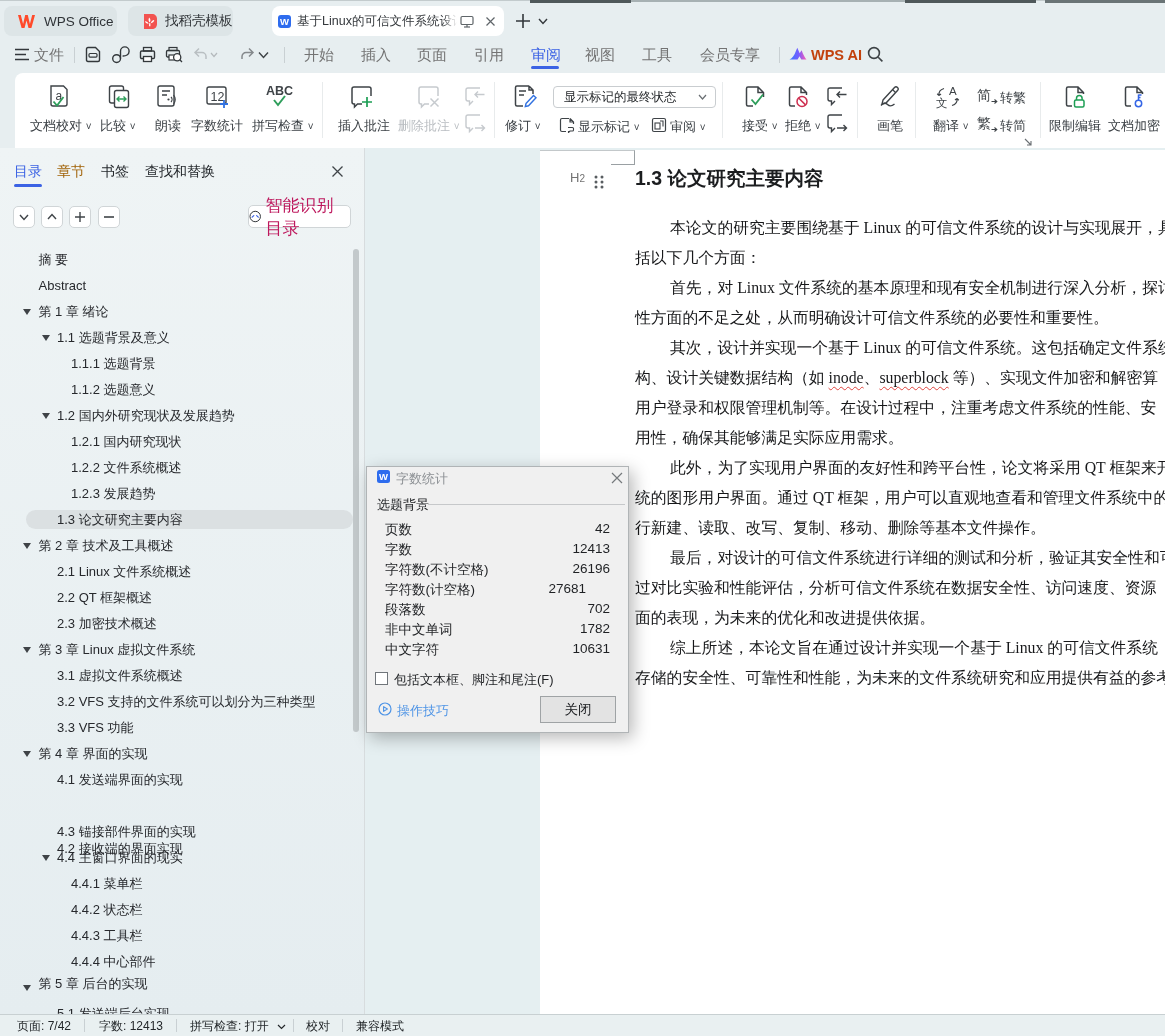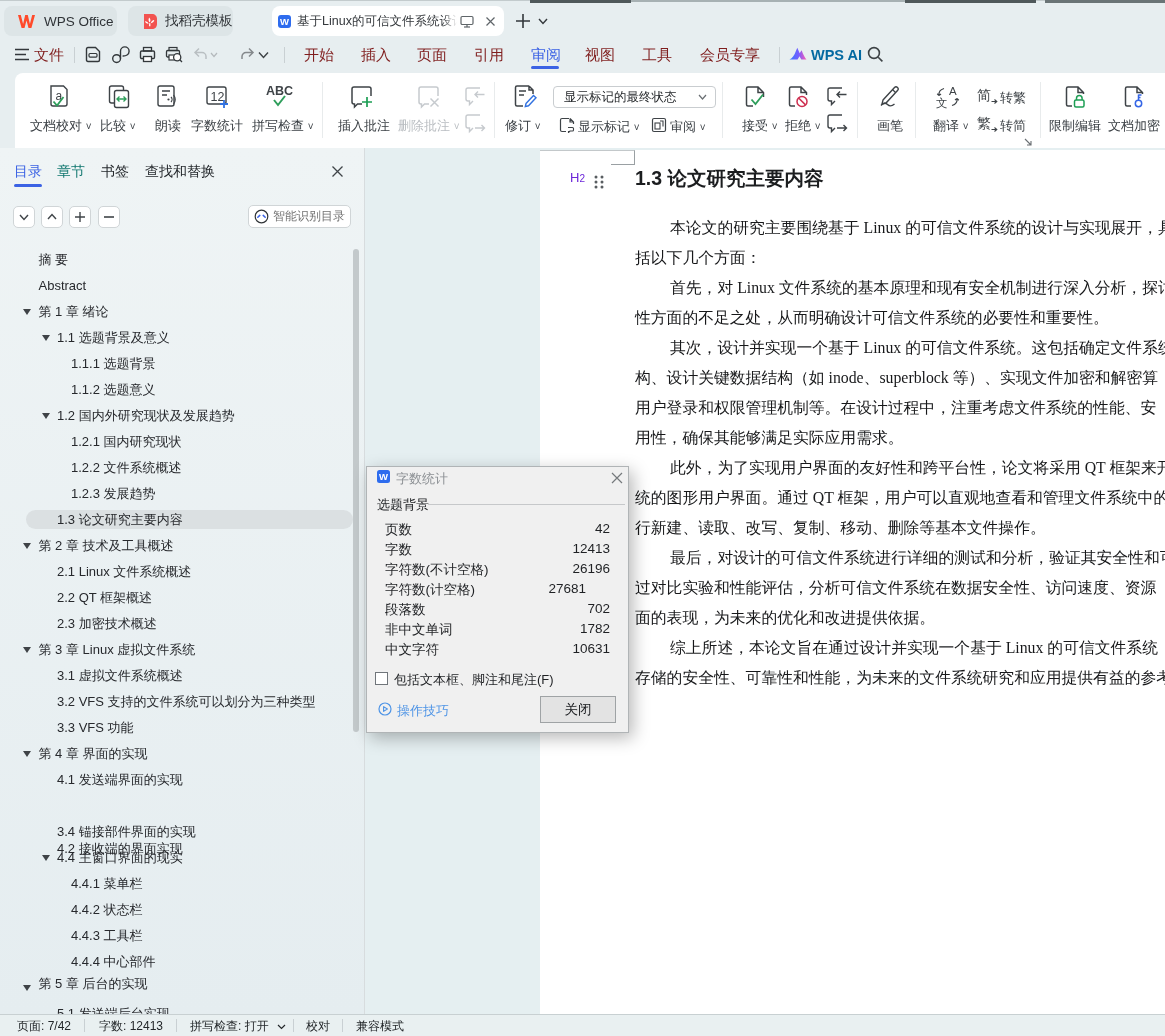--- a/index.html
+++ b/index.html
@@ -1,29 +1,29 @@
 <!DOCTYPE html>
 <html><head><meta charset="utf-8">
 <style>
 html,body{margin:0;padding:0}
 body{width:1165px;height:1036px;overflow:hidden;font-family:"Liberation Sans",sans-serif;background:#e7eef0;position:relative}
 .abs{position:absolute}
 .tab{position:absolute;top:6px;height:30px;border-radius:8px;background:#dde5e7;display:flex;align-items:center}
-.mi{position:absolute;top:44px;height:22px;line-height:22px;font-size:15px;color:#7f1d1d}
+.mi{position:absolute;top:44px;height:22px;line-height:22px;font-size:15px;color:#737373}
 .vdiv{position:absolute;width:1px;background:#c9d0d3}
 .rlab{position:absolute;font-size:13px;color:#3b4045;white-space:nowrap;height:16px;line-height:16px}
 .ricon{position:absolute;width:26px;height:26px}
 .gdis{color:#b9bdc1}
 svg{display:block}
 .toc{position:absolute;font-size:13px;color:#27292d;white-space:nowrap;height:26px;line-height:26px}
 .tri{position:absolute;width:0;height:0;border-left:4.5px solid transparent;border-right:4.5px solid transparent;border-top:6px solid #3f4347}
 .dl{position:absolute;font-size:13.5px;color:#1f2124;white-space:nowrap}
 .dv{position:absolute;font-size:13.5px;color:#1f2124;text-align:right;width:80px}
 .lat{font-family:"Liberation Serif",serif}
-.wavy{text-decoration-style:wavy;text-decoration-color:#e0443e;text-decoration-thickness:1px;text-underline-offset:3px}
+.wavy{text-decoration:underline;text-decoration-style:wavy;text-decoration-color:#e0443e;text-decoration-thickness:1px;text-underline-offset:3px}
 .bl{position:absolute;white-space:nowrap;font-family:"Liberation Serif",serif;font-size:15.8px;color:#17181a;height:30px;line-height:30px;overflow:visible}
 </style></head>
 <body>
 
 <div class="abs" style="left:0;top:0;width:1165px;height:1px;background:#c3cbcd"></div>
 <div class="abs" style="left:530px;top:0;width:101px;height:3px;background:#4f585a"></div>
 <div class="abs" style="left:631px;top:0;width:274px;height:2px;background:#a7b1b3"></div>
 <div class="abs" style="left:905px;top:0;width:131px;height:3px;background:#4f585a"></div>
 <div class="abs" style="left:1045px;top:0;width:120px;height:3px;background:#6a7476"></div>
 
@@ -80,21 +80,21 @@
 <svg class="abs" style="left:789px;top:47px" width="18" height="15" viewBox="0 0 18 15">
     <defs>
       <linearGradient id="ai" x1="0" y1="0" x2="1" y2="0">
         <stop offset="0" stop-color="#2f7bff"></stop>
         <stop offset=".55" stop-color="#7a5cff"></stop>
         <stop offset="1" stop-color="#ff5db1"></stop>
       </linearGradient>
     </defs>
     <path d="M0.5 12.5 C3.5 11 5.5 8 6.8 4.2 L8.3 0.8 L10.7 6.2 L12.6 3.2 L14 6.8 C15 9 16 10.8 17.5 12.5 L12.3 12.5 L10.5 9.2 L8.6 12.5 Z" fill="url(#ai)"></path>
   </svg>
-<div class="mi" style="left:811px;font-weight:600;color:#0369a1;font-size:14.5px">WPS AI</div>
+<div class="mi" style="left:811px;font-weight:600;color:#c2410c;font-size:14.5px">WPS AI</div>
 <svg class="abs" style="left:867px;top:46px" width="17" height="17" viewBox="0 0 17 17">
     <circle cx="7" cy="7" r="5.4" fill="none" stroke="#3d4245" stroke-width="1.6"></circle>
     <path d="M11.2 11.2 L15.4 15.4" stroke="#3d4245" stroke-width="1.6"></path>
   </svg>
 
 <svg class="abs" style="left:85px;top:46px" width="16" height="17" viewBox="0 0 16 17">
     <path d="M3 1.5 H10.5 L14.5 5.5 V14 Q14.5 15.5 13 15.5 H3 Q1.5 15.5 1.5 14 V3 Q1.5 1.5 3 1.5 Z" fill="none" stroke="#33383b" stroke-width="1.4"></path>
     <rect x="4" y="7.5" width="8" height="3.6" rx="1" fill="none" stroke="#33383b" stroke-width="1.2"></rect>
   </svg>
 <svg class="abs" style="left:111px;top:45px" width="19" height="19" viewBox="0 0 19 19">
@@ -268,21 +268,21 @@
       <circle cx="17.5" cy="19.5" r="3.2" fill="#fff" stroke="#3465e6" stroke-width="1.5"></circle>
       <path d="M17.5 16.3 V10.5 M17.5 11 H20.5 M17.5 13.5 H19.5" stroke="#3465e6" stroke-width="1.5"></path>
     </svg>
 <div class="rlab" style="left:1108px;top:118px">文档加密</div>
 </div>
 
 <div class="abs" style="left:0;top:148px;width:364px;height:866px;background:linear-gradient(180deg,#eff4f5,#e5edf0);border-right:1px solid #d7dcde"></div>
 <div id="sidebar">
 <div class="abs" style="left:14px;top:163px;font-size:14px;color:#3b62e4;font-weight:500">目录</div>
 <div class="abs" style="left:14px;top:184px;width:28px;height:3px;border-radius:2px;background:#3b62e4"></div>
-<div class="abs" style="left:57px;top:163px;font-size:14px;color:#0f766e">章节</div>
+<div class="abs" style="left:57px;top:163px;font-size:14px;color:#a16207">章节</div>
 <div class="abs" style="left:101px;top:163px;font-size:14px;color:#24282c">书签</div>
 <div class="abs" style="left:145px;top:163px;font-size:14px;color:#24282c">查找和替换</div>
 <svg class="abs" style="left:331px;top:165px" width="13" height="13" viewBox="0 0 13 13">
       <path d="M1.5 1.5 L11.5 11.5 M11.5 1.5 L1.5 11.5" stroke="#3f4448" stroke-width="1.3"></path>
     </svg>
 <div class="abs" style="left:13px;top:206px;width:22px;height:22px;background:#fff;border:1px solid #d0d5d7;border-radius:5px;box-sizing:border-box"></div>
 <svg class="abs" style="left:19px;top:214px" width="10" height="7" viewBox="0 0 10 7">
       <path d="M1 1 L5 5.5 L9 1" fill="none" stroke="#3f4448" stroke-width="1.4"></path>
     </svg>
 <div class="abs" style="left:40.5px;top:206px;width:22px;height:22px;background:#fff;border:1px solid #d0d5d7;border-radius:5px;box-sizing:border-box"></div>
@@ -295,21 +295,21 @@
     </svg>
 <div class="abs" style="left:97.5px;top:206px;width:22px;height:22px;background:#fff;border:1px solid #d0d5d7;border-radius:5px;box-sizing:border-box"></div>
 <svg class="abs" style="left:102.5px;top:216px" width="12" height="2" viewBox="0 0 12 2">
       <path d="M1 1 H11" stroke="#3f4448" stroke-width="1.6"></path>
     </svg>
 <div class="abs" style="left:248px;top:205px;width:103px;height:23px;background:#fff;border:1px solid #d0d5d7;border-radius:5px;box-sizing:border-box;display:flex;align-items:center;justify-content:center">
       <svg width="15" height="15" viewBox="0 0 15 15" style="margin-right:4px">
         <circle cx="7.5" cy="7.5" r="6.3" fill="none" stroke="#2f3337" stroke-width="1.2"></circle>
         <path d="M3.8 8.3 L5.8 6.4 M11.2 8.3 L9.2 6.4" stroke="#3b62e4" stroke-width="1.5" stroke-linecap="round"></path>
       </svg>
-      <span style="font-size:12px;color:#737373">智能识别目录</span>
+      <span style="font-size:17px;color:#be185d">智能识别目录</span>
     </div>
 <div id="toc">
 <div class="toc" style="left:38.5px;top:246.5px">摘 要</div>
 <div class="toc" style="left:38.5px;top:272.5px">Abstract</div>
 <div class="tri" style="left:23px;top:308.5px"></div>
 <div class="toc" style="left:38.5px;top:298.5px">第 1 章 绪论</div>
 <div class="tri" style="left:42px;top:334.5px"></div>
 <div class="toc" style="left:57px;top:324.5px">1.1 选题背景及意义</div>
 <div class="toc" style="left:71px;top:350.5px">1.1.1 选题背景</div>
 <div class="toc" style="left:71px;top:376.5px">1.1.2 选题意义</div>
@@ -327,40 +327,40 @@
 <div class="toc" style="left:57px;top:610.5px">2.3 加密技术概述</div>
 <div class="tri" style="left:23px;top:646.5px"></div>
 <div class="toc" style="left:38.5px;top:636.5px">第 3 章  Linux 虚拟文件系统</div>
 <div class="toc" style="left:57px;top:662.5px">3.1 虚拟文件系统概述</div>
 <div class="toc" style="left:57px;top:688.5px">3.2  VFS 支持的文件系统可以划分为三种类型</div>
 <div class="toc" style="left:57px;top:714.5px">3.3 VFS 功能</div>
 <div class="tri" style="left:23px;top:750.5px"></div>
 <div class="toc" style="left:38.5px;top:740.5px">第 4 章 界面的实现</div>
 <div class="toc" style="left:57px;top:766.5px">4.1 发送端界面的实现</div>
 <div class="toc" style="left:57px;top:836px">4.2 接收端的界面实现</div>
-<div class="toc" style="left:57px;top:818.5px">3.4 锚接部件界面的实现</div>
+<div class="toc" style="left:57px;top:818.5px">4.3 锚接部件界面的实现</div>
 <div class="tri" style="left:42px;top:854.5px"></div>
 <div class="toc" style="left:57px;top:844.5px">4.4 主窗口界面的现实</div>
 <div class="toc" style="left:71px;top:870.5px">4.4.1 菜单栏</div>
 <div class="toc" style="left:71px;top:896.5px">4.4.2 状态栏</div>
 <div class="toc" style="left:71px;top:922.5px">4.4.3 工具栏</div>
 <div class="toc" style="left:71px;top:948.5px">4.4.4 中心部件</div>
 <div class="tri" style="left:23px;top:984.5px"></div>
 <div class="toc" style="left:38.5px;top:971px">第 5 章 后台的实现</div>
 <div class="toc" style="left:57px;top:1000.5px">5.1 发送端后台实现</div>
 </div>
 <div class="abs" style="left:353px;top:249px;width:6px;height:483px;background:#c3c9cb;border-radius:3px"></div>
 </div>
 
 <div class="abs" style="left:365px;top:148px;width:800px;height:866px;background:#e5eff1"></div>
 <div class="abs" style="left:540px;top:150px;width:625px;height:864px;background:#fff"></div>
 <div id="doc">
 <div class="abs" style="left:540px;top:150px;width:95px;height:15px;border-top:1px solid #c3c8ca;border-right:1px solid #9aa0a3;box-sizing:border-box"></div>
 <div class="abs" style="left:611px;top:150px;width:24px;height:15px;border-bottom:1px solid #9aa0a3;box-sizing:border-box"></div>
-<div class="abs" style="left:570px;top:170px;font-size:13px;color:#6d28d9">H<span style="font-size:10px">2</span></div>
+<div class="abs" style="left:570px;top:170px;font-size:13px;color:#737373">H<span style="font-size:10px">2</span></div>
 <svg class="abs" style="left:592px;top:174px" width="15" height="16" viewBox="0 0 15 16">
       <g fill="#585d60">
         <circle cx="4" cy="3" r="1.5"></circle>
         <circle cx="10" cy="3" r="1.5"></circle>
         <circle cx="4" cy="8" r="1.5"></circle>
         <circle cx="10" cy="8" r="1.5"></circle>
         <circle cx="4" cy="13" r="1.5"></circle>
         <circle cx="10" cy="13" r="1.5"></circle>
       </g>
     </svg>

